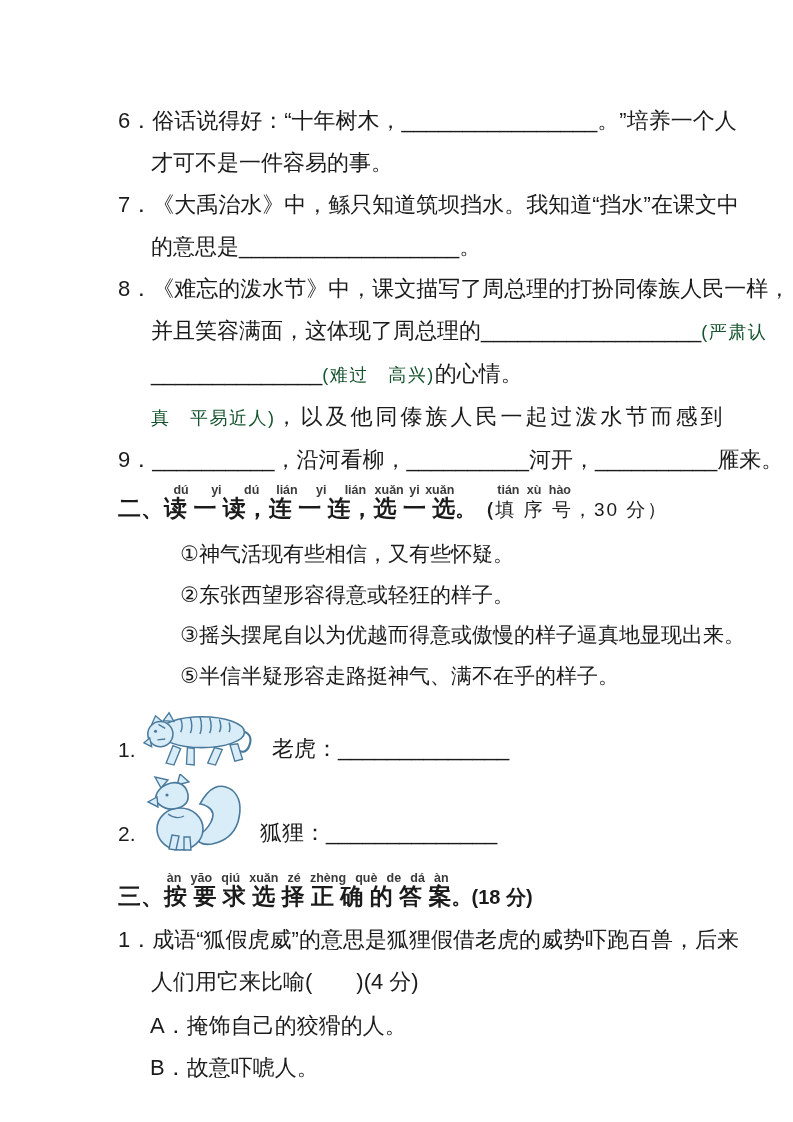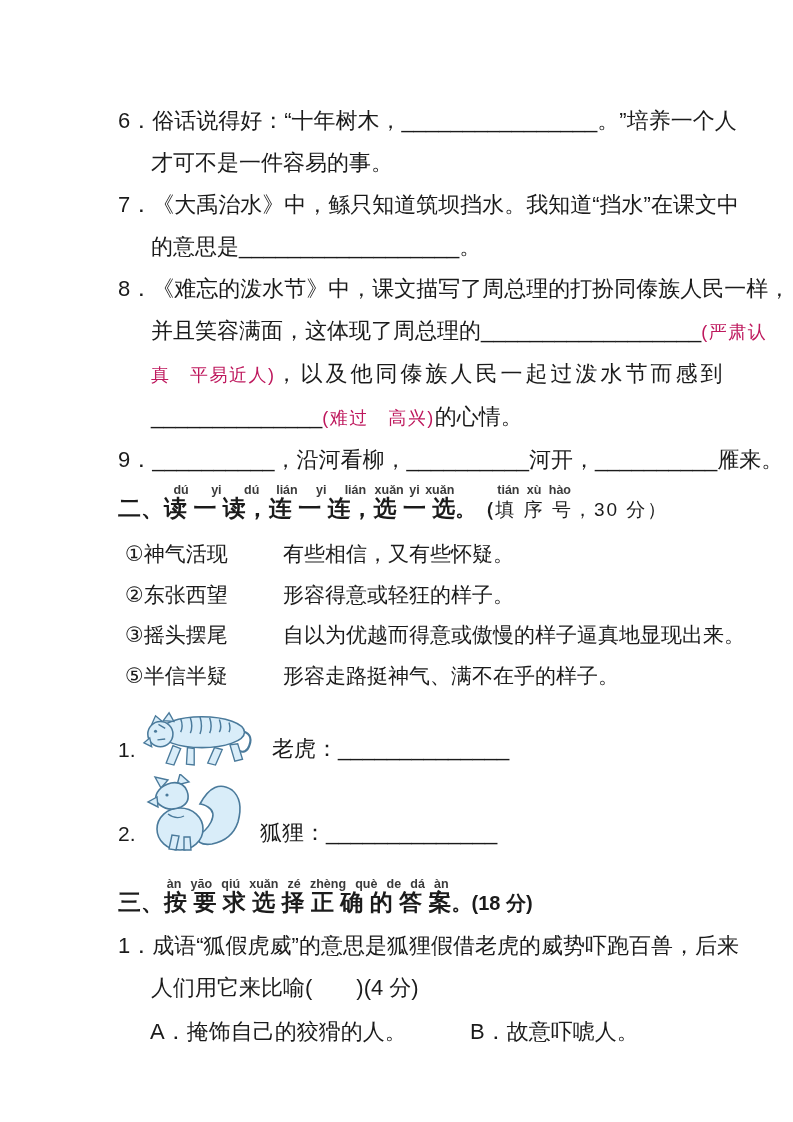--- a/index.html
+++ b/index.html
@@ -11,42 +11,42 @@
     font-family:"Liberation Sans","DejaVu Sans",sans-serif;
     overflow:hidden;
     margin:0 auto;
   }
   .content { padding:100px 40px 0 118px; }
 
   
   .qline { font-size:22px; line-height:42px; white-space:nowrap; }
   .qline.cont { padding-left:33px; }
   .qnum { display:inline-block; min-width:33px; }
-  .choice { font-size:18px; letter-spacing:1.5px; color:#be185d; }
+  .choice { font-size:18px; letter-spacing:1.5px; color:#14532d; }
   .spread { letter-spacing:3px; }
 
   
   .sec-heading { margin-top:3px; font-size:23px; font-weight:bold; white-space:nowrap; line-height:30px; }
   ruby { ruby-align:space-around; }
   rt { font-weight:bold; font-size:12.5px; color:#3a3a3a; letter-spacing:0; font-family:"Liberation Sans","DejaVu Sans",sans-serif; }
   .score { font-weight:bold; font-size:20px; }
   .score-kai { font-weight:normal; font-size:19px; letter-spacing:2px; }
 
   
-  .pairs { margin-top:9px; padding-left:7px; }
+  .pairs { margin-top:9px; padding-left:7px;text-align:right; }
   .pair-row { display:flex; font-size:21px; line-height:40.5px; white-space:nowrap; }
   .pair-term { width:158px; flex:none; }
 
   
   .animal-row { display:flex; align-items:flex-end; white-space:nowrap; }
   .animal-row .num { font-size:21px; width:24px; flex:none; padding-bottom:6px; }
   .animal-label { font-size:22px; margin-left:14px; padding-bottom:4px;text-align:right; }
   .illu { flex:none; }
 
-  .opt-row { display:flex; margin-top:2px; padding-left:32px; font-size:22px; line-height:42px; white-space:nowrap; }
+  .opt-row { display:flex; margin-top:2px; padding-left:32px; font-size:22px; line-height:42px; white-space:nowrap;flex-direction:column; }
   .opt-a { width:320px; flex:none; }
 </style>
 </head>
 <body>
 
 <div class="page">
   <div class="content">
 
     <div>
       <div class="qline"><span class="qnum">6．</span><span>俗话说得好：“十年树木，________________。”培养一个人</span></div>
@@ -54,22 +54,22 @@
     </div>
 
     <div>
       <div class="qline"><span class="qnum">7．</span><span>《大禹治水》中，鲧只知道筑坝挡水。我知道“挡水”在课文中</span></div>
       <div class="qline cont">的意思是__________________。</div>
     </div>
 
     <div>
       <div class="qline"><span class="qnum">8．</span><span>《难忘的泼水节》中，课文描写了周总理的打扮同傣族人民一样，</span></div>
       <div class="qline cont"><span>并且笑容满面，这体现了周总理的__________________</span><span class="choice">(严肃认</span></div>
+      <div class="qline cont"><span>______________</span><span class="choice">(难过　高兴)</span><span>的心情。</span></div>
       <div class="qline cont"><span class="choice">真　平易近人)</span><span class="spread">，以及他同傣族人民一起过泼水节而感到</span></div>
-      <div class="qline cont"><span>______________</span><span class="choice">(难过　高兴)</span><span>的心情。</span></div>
     </div>
 
     <div>
       <div class="qline"><span class="qnum">9．</span><span>__________，沿河看柳，__________河开，__________雁来。</span></div>
     </div>
 
     <div class="sec-heading">
       <span>二、</span><ruby><span>读 一 读，</span><rt>dú yi dú</rt></ruby><ruby><span>连 一 连，</span><rt>lián yi lián</rt></ruby><ruby><span>选 一 选</span><rt>xuǎn yi xuǎn</rt></ruby><span class="score">。（</span><ruby class="score-kai"><span>填 序 号</span><rt>tián xù hào</rt></ruby><span class="score-kai">，30 分）</span>
     </div>
 
@@ -123,21 +123,21 @@
         <path class="illu-shape" d="M15,16 Q8,25 16,31 Q25,38 37,33 Q47,28 43,17 Q39,7 27,9 Q19,11 15,16 Z" stroke-width="1.6" fill="#d9edf9" stroke="#4a7a9b"></path>
         <path class="illu-shape" d="M13,23 l-9,5 l10,5 z" stroke-width="1.4" fill="#d9edf9" stroke="#4a7a9b"></path>
         <circle class="illu-dot" cx="23" cy="21" r="1.6" fill="#4a7a9b"></circle>
         <path class="illu-shape" d="M28,61 l-3,14 l7,1 l3,-14 z" stroke-width="1.4" fill="#d9edf9" stroke="#4a7a9b"></path>
         <path class="illu-shape" d="M40,63 l0,13 l7,0 l-1,-13 z" stroke-width="1.4" fill="#d9edf9" stroke="#4a7a9b"></path>
         <path class="illu-line" d="M24,40 q8,6 16,2" stroke-width="1.3" fill="none" stroke="#4a7a9b"></path>
       </svg>
       <span class="animal-label"><span>狐狸：</span><span>______________</span></span>
     </div>
 
-    <div class="sec-heading" style="margin-top:26px;">
+    <div class="sec-heading" style="margin-top:20px;">
       <span>三、</span><ruby><span>按 要 求 选 择 正 确 的 答 案</span><rt>àn yāo qiú xuǎn zé zhèng què de dá àn</rt></ruby><span class="score">。(18 分)</span>
     </div>
 
     <div style="margin-top:7px;">
       <div class="qline"><span class="qnum">1．</span><span>成语“狐假虎威”的意思是狐狸假借老虎的威势吓跑百兽，后来</span></div>
       <div class="qline cont">人们用它来比喻(　　)(4 分)</div>
       <div class="opt-row">
         <div class="opt-a">A．掩饰自己的狡猾的人。</div>
         <div>B．故意吓唬人。</div>
       </div>

